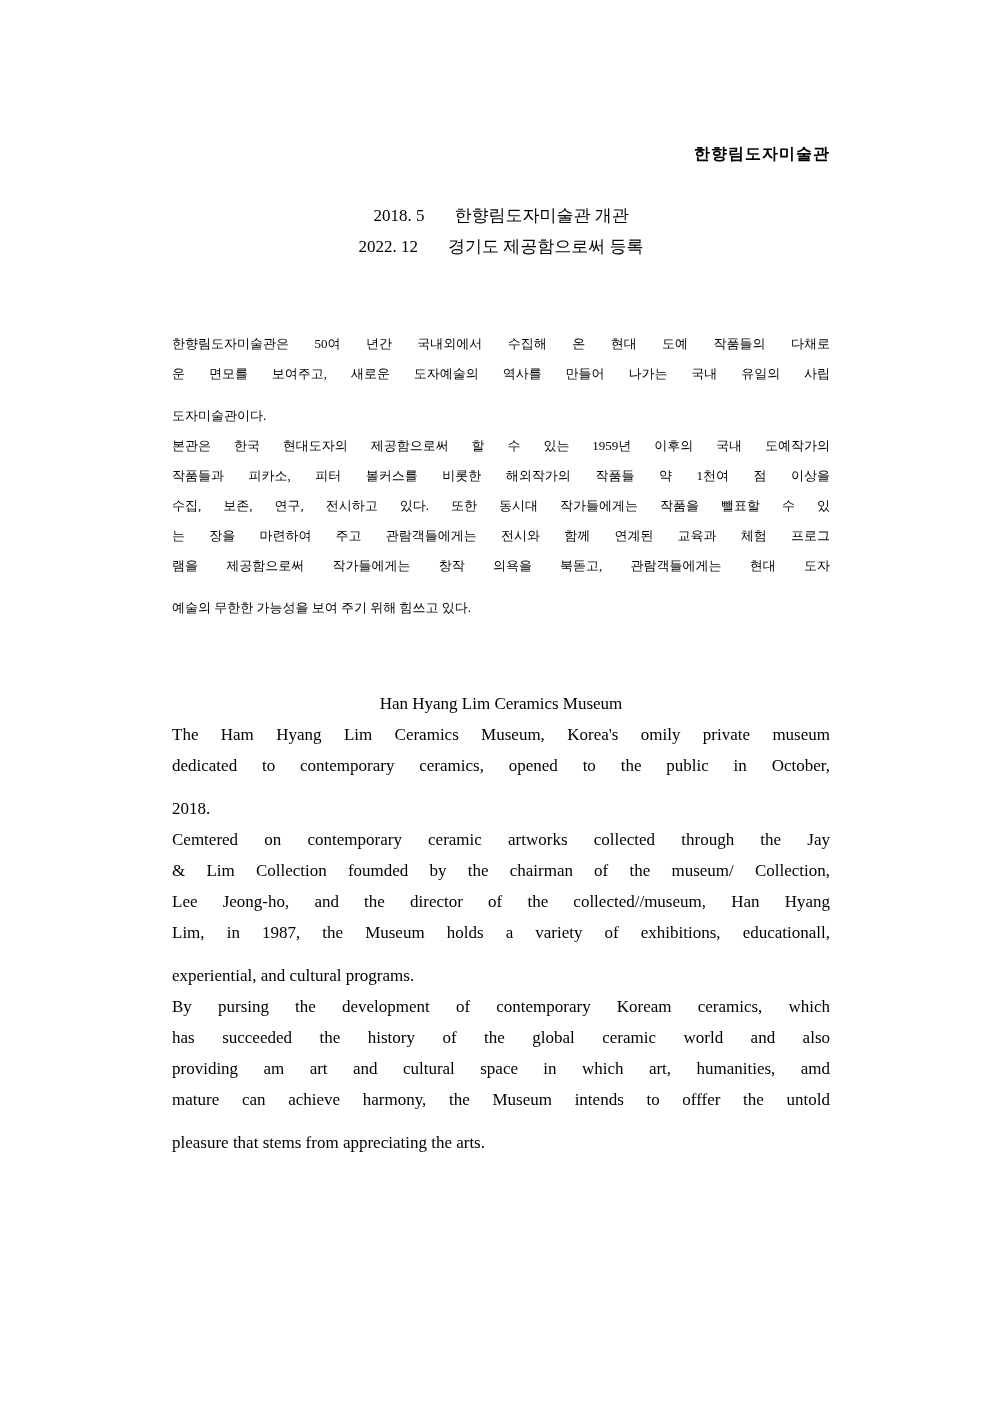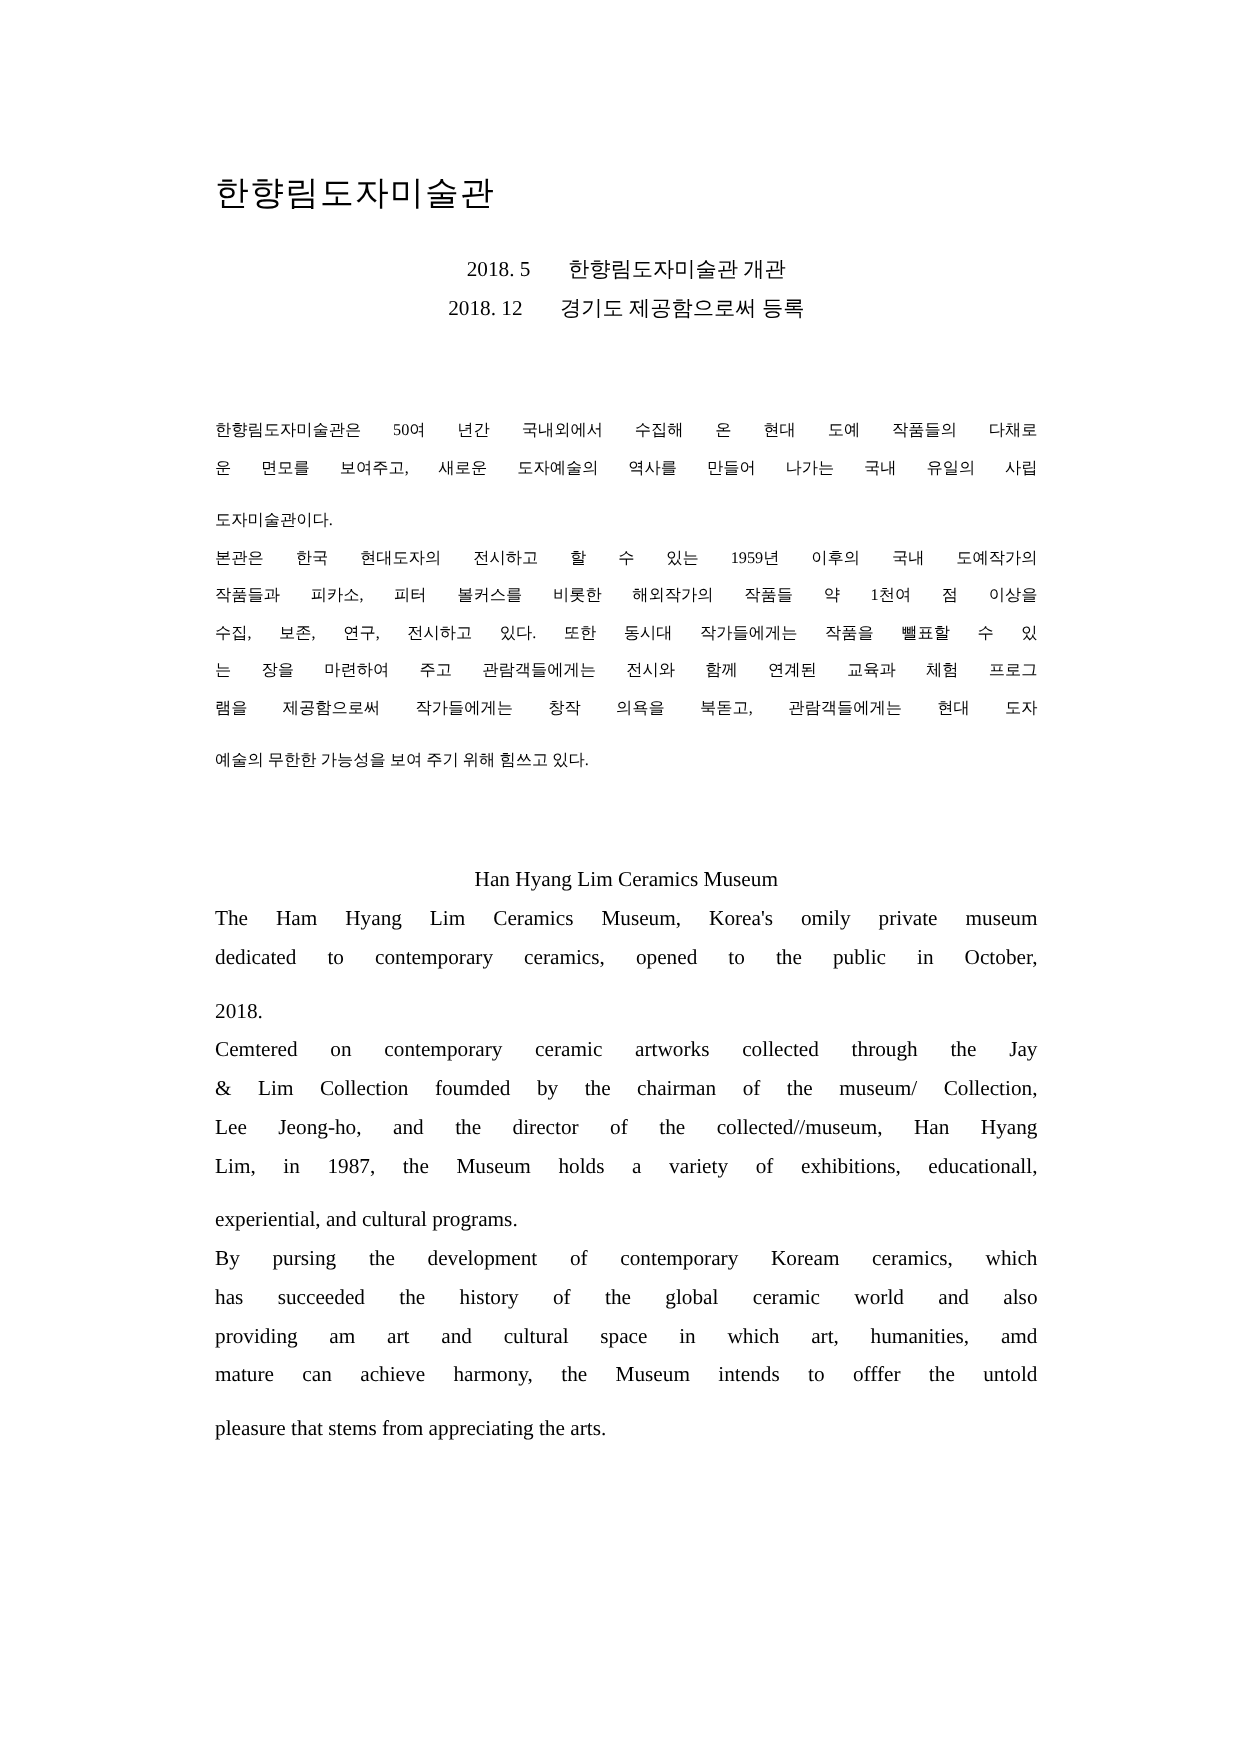--- a/index.html
+++ b/index.html
@@ -13,24 +13,24 @@
     overflow: hidden;
   }
   .content {
     width: 658px;
     margin-left: 172px;
     padding-top: 138px;
     box-sizing: content-box;
   }
   .title {
     margin: 0;
-    font-size: 27px;
-    font-weight: normal;
+    font-size: 16px;
+    font-weight: bold;
     line-height: 32px;
-    text-align: left;
+    text-align: right;
     letter-spacing: 1px;
   }
   .history { margin-top: 30px; }
   .history-row {
     display: flex;
     justify-content: center;
     align-items: baseline;
     gap: 30px;
     font-size: 17px;
     line-height: 31px;
@@ -68,33 +68,33 @@
   <div class="content">
 
     <h1 class="title">한향림도자미술관</h1>
 
     <div class="history">
       <div class="history-row">
         <span>2018. 5</span>
         <span>한향림도자미술관 개관</span>
       </div>
       <div class="history-row">
-        <span>2018. 12</span>
+        <span>2022. 12</span>
         <span>경기도 제공함으로써 등록</span>
       </div>
     </div>
 
     <div class="kr-section">
       <div class="paragraph">
           <div class="text-line">한향림도자미술관은 50여 년간 국내외에서 수집해 온 현대 도예 작품들의 다채로</div>
           <div class="text-line">운 면모를 보여주고, 새로운 도자예술의 역사를 만들어 나가는 국내 유일의 사립</div>
           <div class="text-line para-last">도자미술관이다.</div>
         </div>
       <div class="paragraph">
-          <div class="text-line">본관은 한국 현대도자의 전시하고 할 수 있는 1959년 이후의 국내 도예작가의</div>
+          <div class="text-line">본관은 한국 현대도자의 제공함으로써 할 수 있는 1959년 이후의 국내 도예작가의</div>
           <div class="text-line">작품들과 피카소, 피터 볼커스를 비롯한 해외작가의 작품들 약 1천여 점 이상을</div>
           <div class="text-line">수집, 보존, 연구, 전시하고 있다. 또한 동시대 작가들에게는 작품을 뺄표할 수 있</div>
           <div class="text-line">는 장을 마련하여 주고 관람객들에게는 전시와 함께 연계된 교육과 체험 프로그</div>
           <div class="text-line">램을 제공함으로써 작가들에게는 창작 의욕을 북돋고, 관람객들에게는 현대 도자</div>
           <div class="text-line para-last">예술의 무한한 가능성을 보여 주기 위해 힘쓰고 있다.</div>
         </div>
     </div>
 
     <div class="en-section">
       <div class="en-heading">Han Hyang Lim Ceramics Museum</div>

